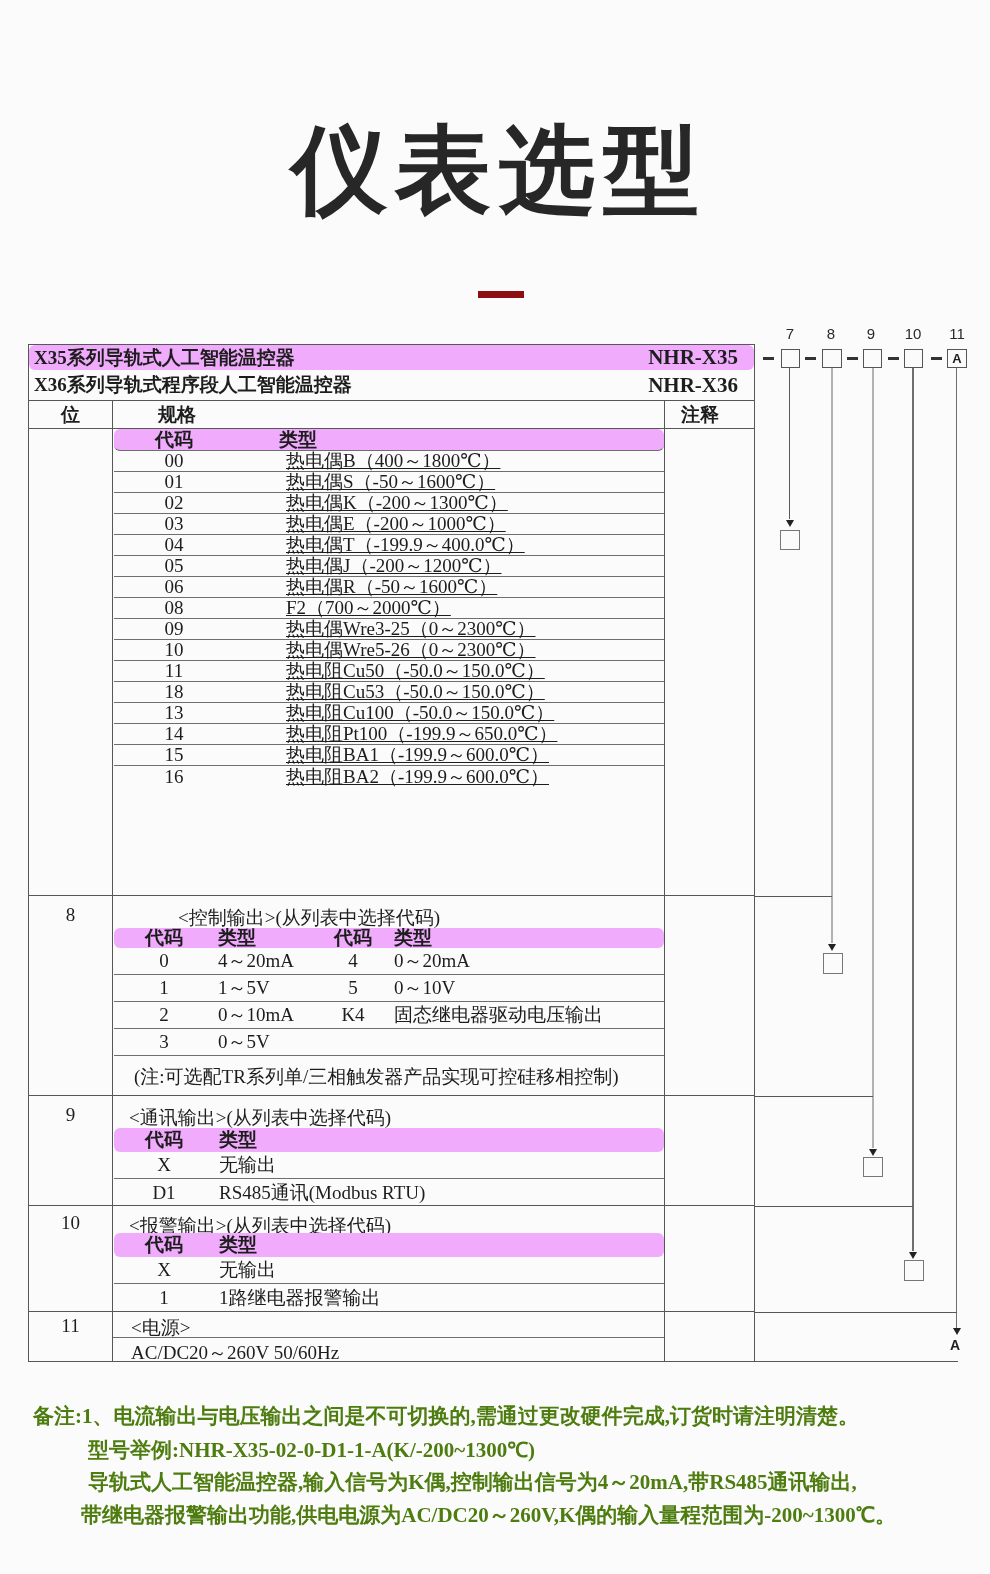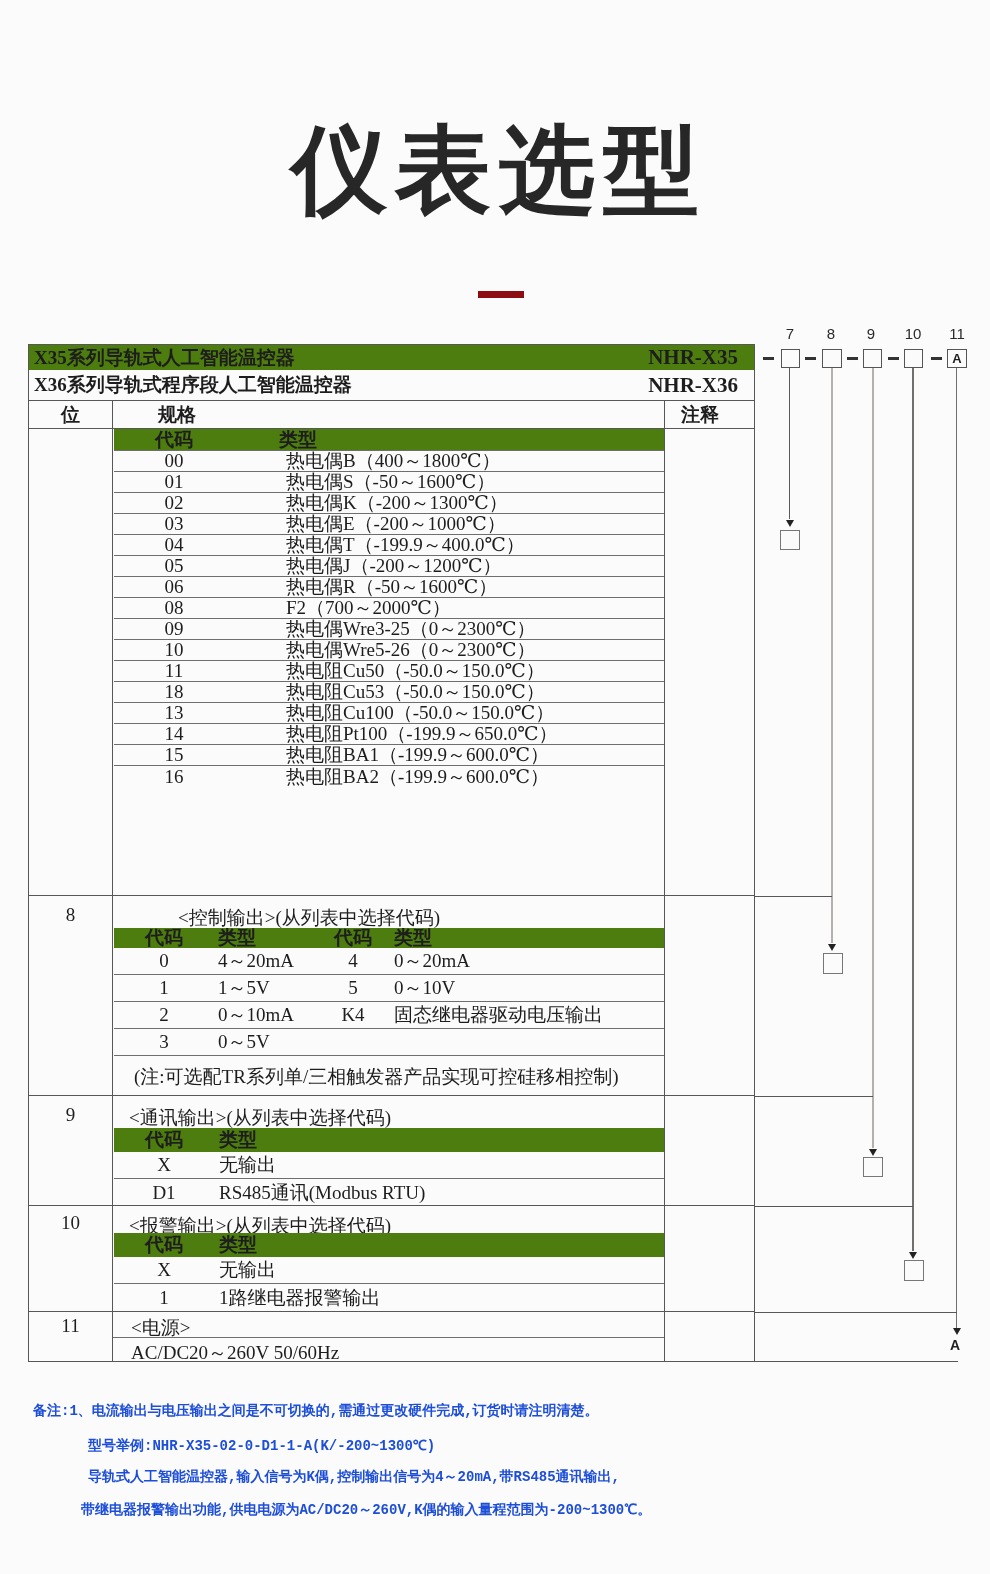--- a/index.html
+++ b/index.html
@@ -9,21 +9,21 @@
   
   .page-title { position:absolute; top:120px; left:0; width:100%; text-align:center;
     font-family:"Liberation Sans","DejaVu Sans",sans-serif; font-weight:900;
     font-size:96px; line-height:100px; letter-spacing:8px; text-indent:8px; color:#272727; }
   .title-dash { position:absolute; left:478px; top:291px; width:46px; height:7px; background:#8c0e12; }
 
   
   .sel-table { position:absolute; left:28px; top:344px; width:727px; height:1018px;
     border-top:1px solid #575757; border-left:1px solid #575757; border-right:1px solid #575757;
     font-size:19px; }
-  .band { background:#4d7c0f; }
+  .band { background:#f0abfc;border-radius:6px; }
   .r1 { height:25px; display:flex; align-items:center; }
   .r2 { height:31px; display:flex; align-items:center; border-bottom:1px solid #575757; }
   .series-label { padding-left:5px; font-weight:700; }
   .series-model { margin-left:auto; margin-right:16px; font-weight:700; font-size:21px; }
   .r3 { height:28px; display:flex; align-items:center; border-bottom:1px solid #575757; font-weight:700; }
   .cell-wei { width:83px; text-align:center; }
   .cell-guige { flex:1; padding-left:46px; }
   .cell-zhushi { width:90px; text-align:center; padding-right:18px; }
 
   .col-divider { position:absolute; top:56px; width:1px; height:961px; background:#575757; }
@@ -38,21 +38,21 @@
 
   .sec-num { position:absolute; left:0; width:83px; text-align:center; }
   .sec-title { position:absolute; white-space:nowrap; }
 
   .sub { position:absolute; left:85px; width:550px; }
   .sub-head { display:flex; align-items:center; font-weight:700; }
   .in-head { height:22px; border-bottom:1px solid #6e6e6e; }
   .in-row { height:21px; display:flex; align-items:center; border-bottom:1px solid #6e6e6e; }
   .sec-input .sub div.in-row:last-of-type { border-bottom:none; }
   .code-col { width:120px; text-align:center; }
-  .type-col { padding-left:52px; white-space:nowrap; }
+  .type-col { padding-left:52px; white-space:nowrap;text-decoration:underline; }
   .type-head { margin-left:45px; }
 
   .s8-head { height:20px; }
   .s8-row { height:27px; display:flex; align-items:center; border-bottom:1px solid #6e6e6e; }
   .c1 { width:100px; text-align:center; }
   .c2 { width:114px; padding-left:4px; }
   .c3 { width:50px; text-align:center; }
   .c4 { flex:1; padding-left:16px; white-space:nowrap; }
   .s8-head .c2 { padding-left:4px; }
   .note-line { position:absolute; white-space:nowrap; }
@@ -97,22 +97,22 @@
 
   .a-label { position:absolute; left:950px; top:1337px;
     font-family:"Liberation Sans","DejaVu Sans",sans-serif; font-size:14px; font-weight:700; color:#222; }
 
   .ext { position:absolute; height:1px; background:#575757; left:755px; }
   .ex-8 { top:896px; width:77px; } .ex-9 { top:1096px; width:118px; }
   .ex-10 { top:1206px; width:158px; } .ex-11 { top:1312px; width:202px; }
   .ex-bottom { top:1361px; width:203px; }
 
   
-  .note { position:absolute; font-family:Liberation Mono, monospace;
-    font-weight:700; font-size:14px; color:#1d4ed8; white-space:nowrap; }
+  .note { position:absolute; font-family:Liberation Serif, serif;
+    font-weight:700; font-size:21px; color:#4d7c0f; white-space:nowrap; }
   .nt-1 { left:33px; top:1402px; } .nt-2 { left:88px; top:1435px; }
   .nt-3 { left:88px; top:1468px; } .nt-4 { left:81px; top:1501px; }
 </style>
 </head>
 <body>
 
 <div class="canvas">
 
   <div class="page-title">仪表选型</div>
   <div class="title-dash"></div>

